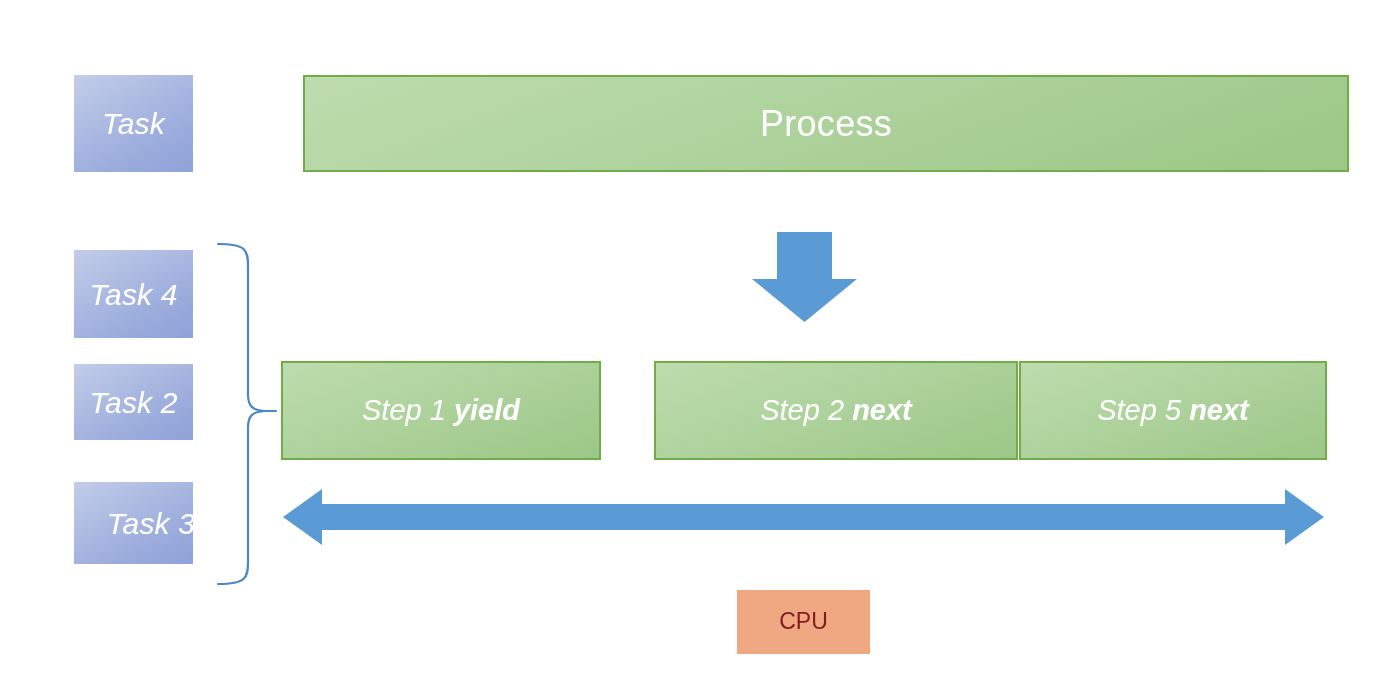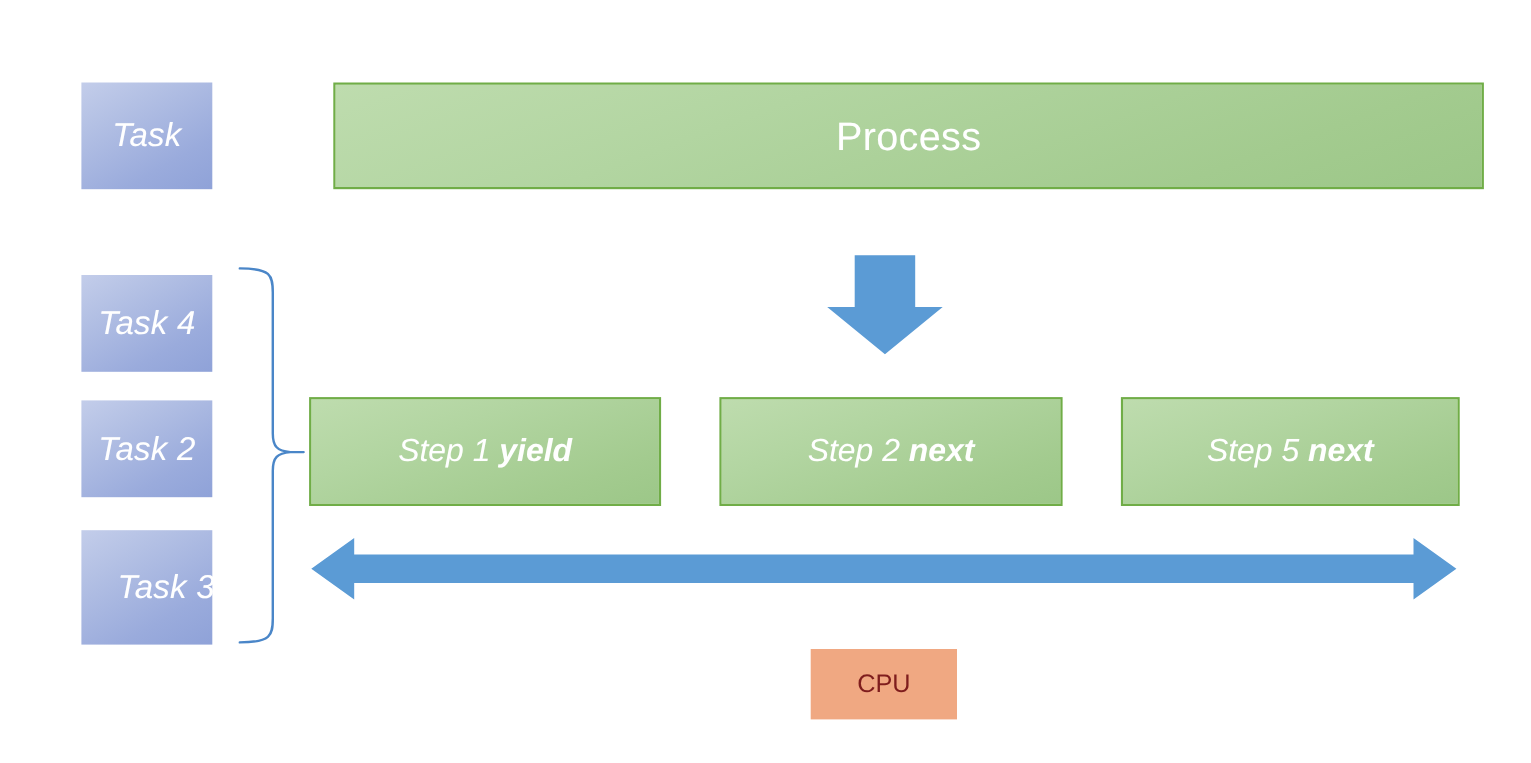--- a/index.html
+++ b/index.html
@@ -117,35 +117,35 @@
              L 264,411
              C 252,412 248,416 248,428
              L 248,562
              C 248,578 246,584 218,584" fill="none" stroke="#4a86c8" stroke-width="2.2" stroke-linecap="round" stroke-linejoin="round"></path>
   </svg>
 
   <div class="shape task-tile" style="left:74px; top:250px; width:119px; height:88px;">
     <span class="tile-label">Task 4</span>
   </div>
 
-  <div class="shape task-tile" style="left:74px; top:364px; width:119px; height:88px;">
+  <div class="shape task-tile" style="left:74px; top:364px; width:119px; height:76px;">
     <span class="tile-label">Task 2</span>
   </div>
 
-  <div class="shape task-tile" style="left:74px; top:482px; width:119px; height:104px;padding-left:35px;">
+  <div class="shape task-tile" style="left:74px; top:482px; width:119px; height:82px;padding-left:35px;">
     <span class="tile-label">Task 3</span>
   </div>
 
   <div class="shape green-box" style="left:281px; top:361px; width:320px; height:99px;">
     <span class="step-label">
       <span>Step 1</span><span>&nbsp;</span><span class="kw">yield</span>
     </span>
   </div>
 
-  <div class="shape green-box" style="left:654px; top:361px; width:312px; height:99px;">
+  <div class="shape green-box" style="left:654px; top:361px; width:364px; height:99px;">
     <span class="step-label">
       <span>Step 2</span><span>&nbsp;</span><span class="kw">next</span>
     </span>
   </div>
 
   <div class="shape green-box" style="left:1019px; top:361px; width:308px; height:99px;">
     <span class="step-label">
       <span>Step 5</span><span>&nbsp;</span><span class="kw">next</span>
     </span>
   </div>

